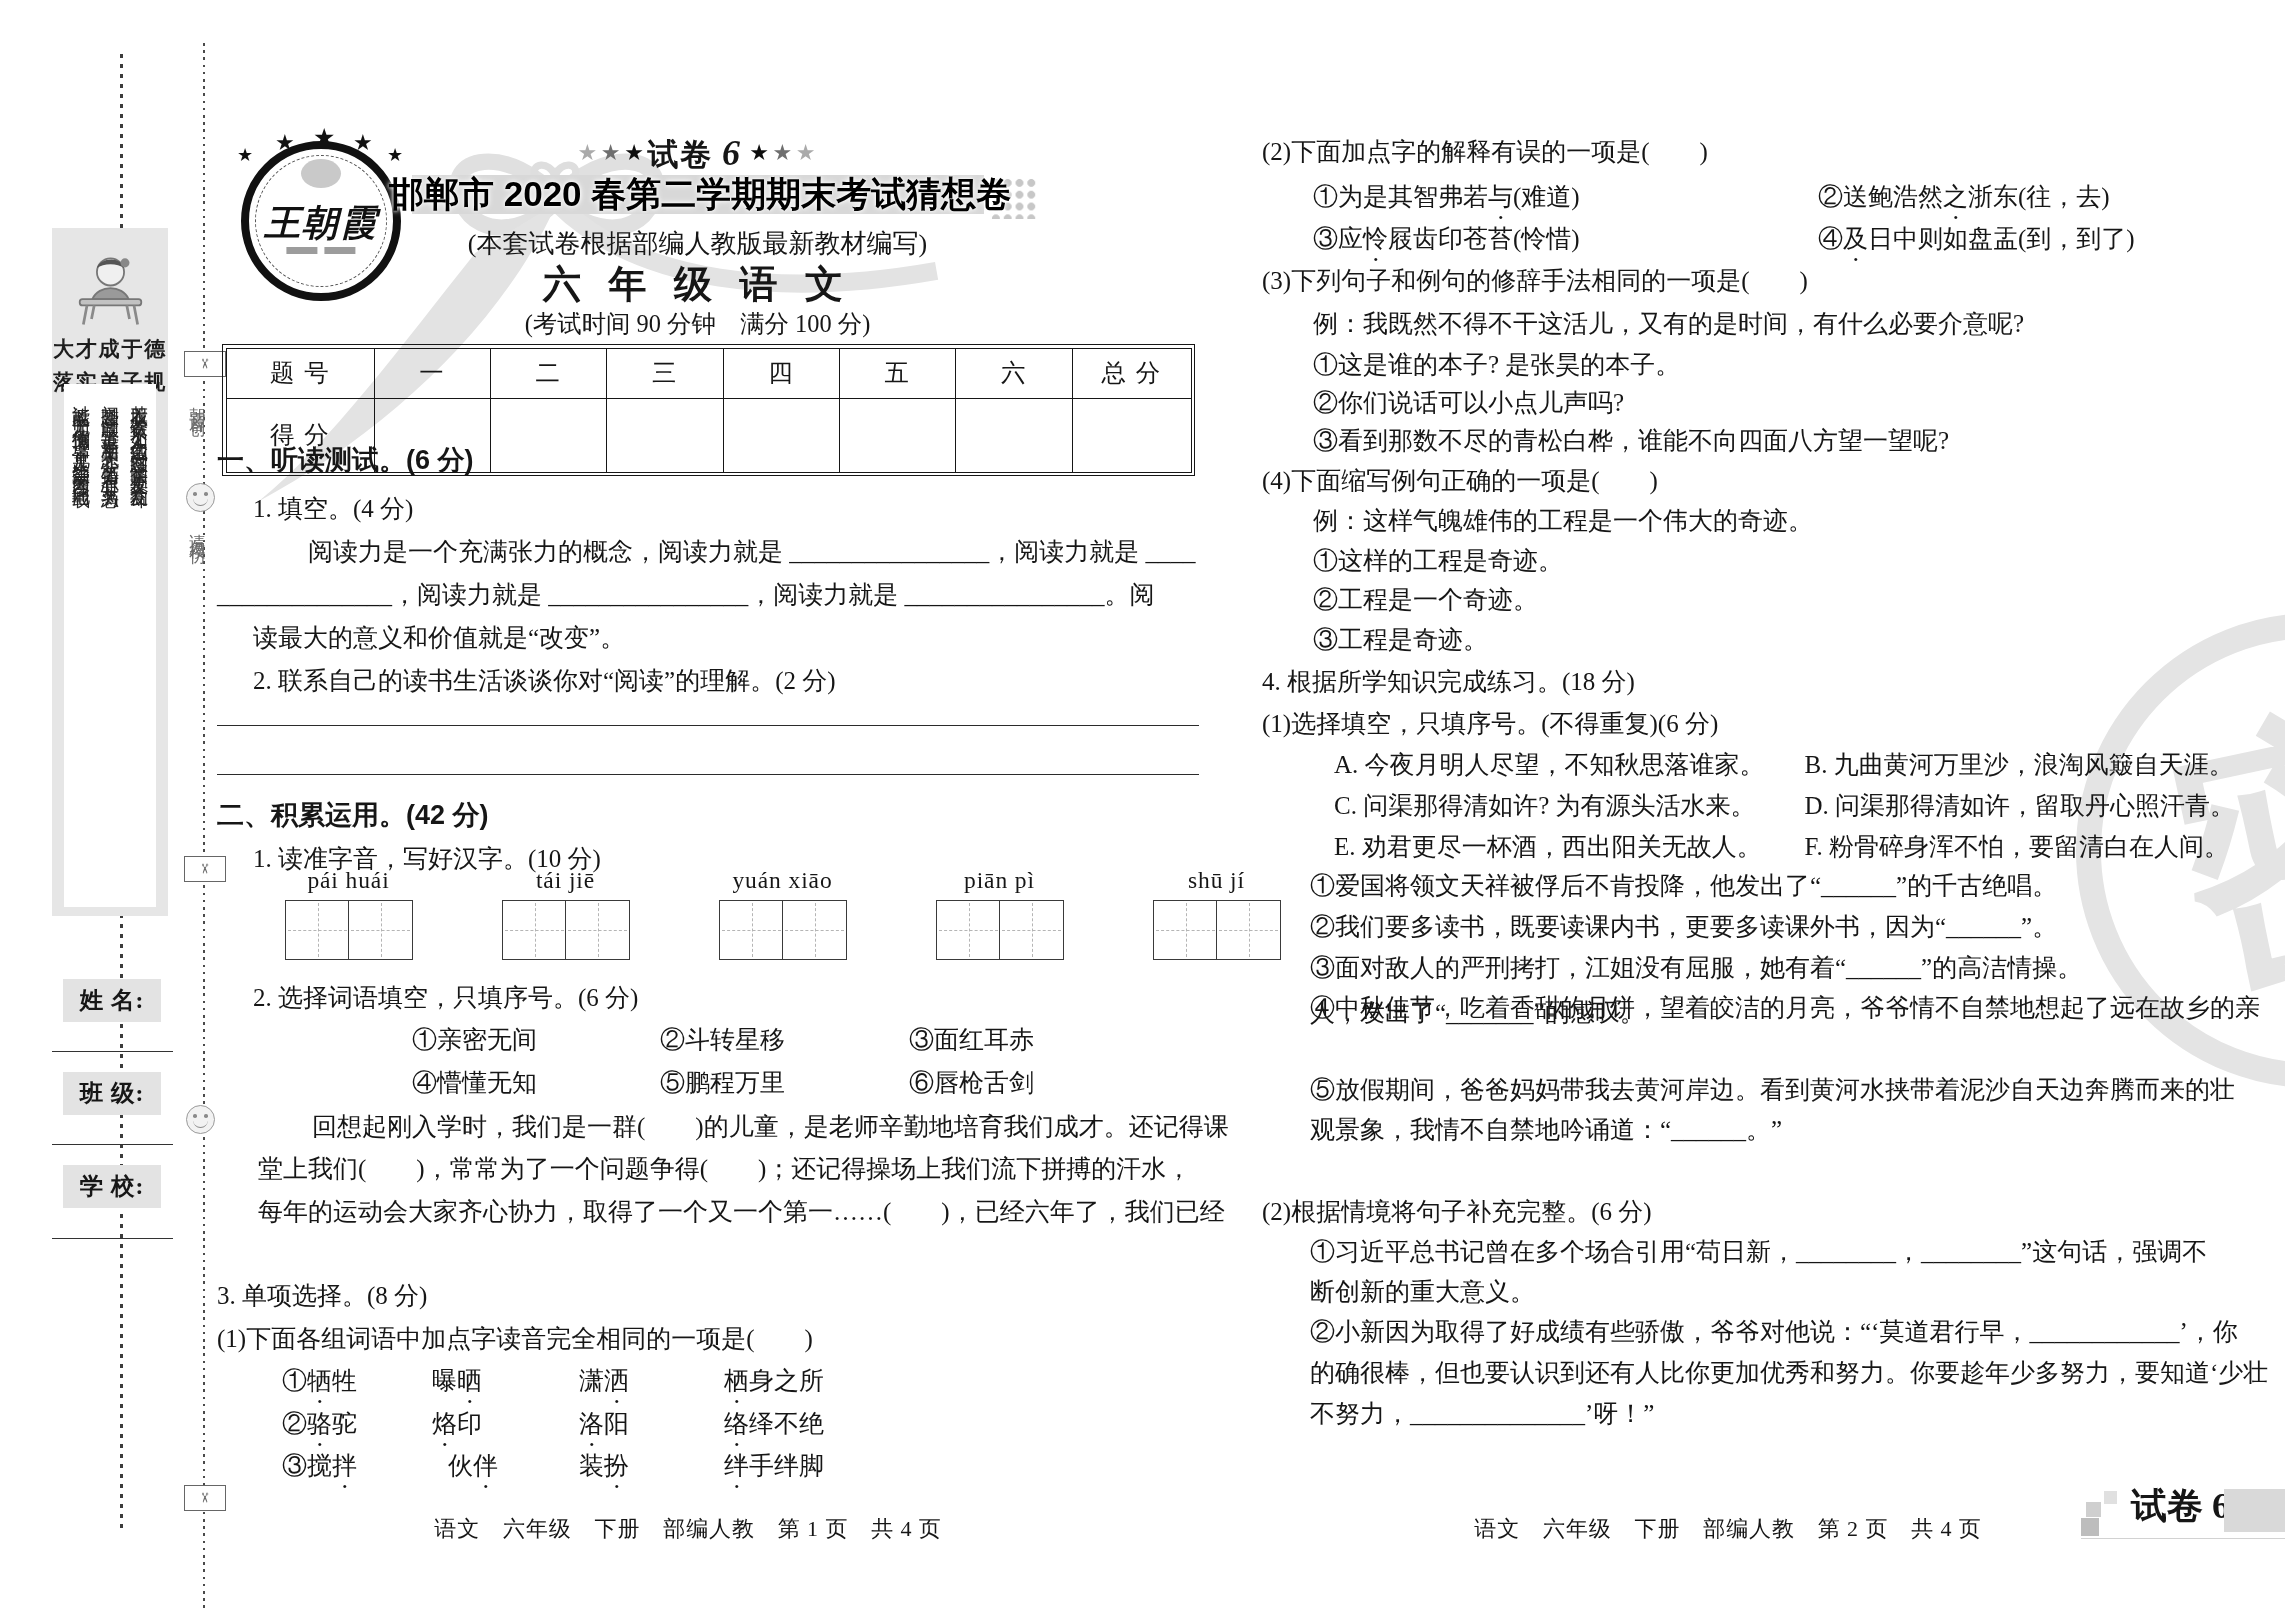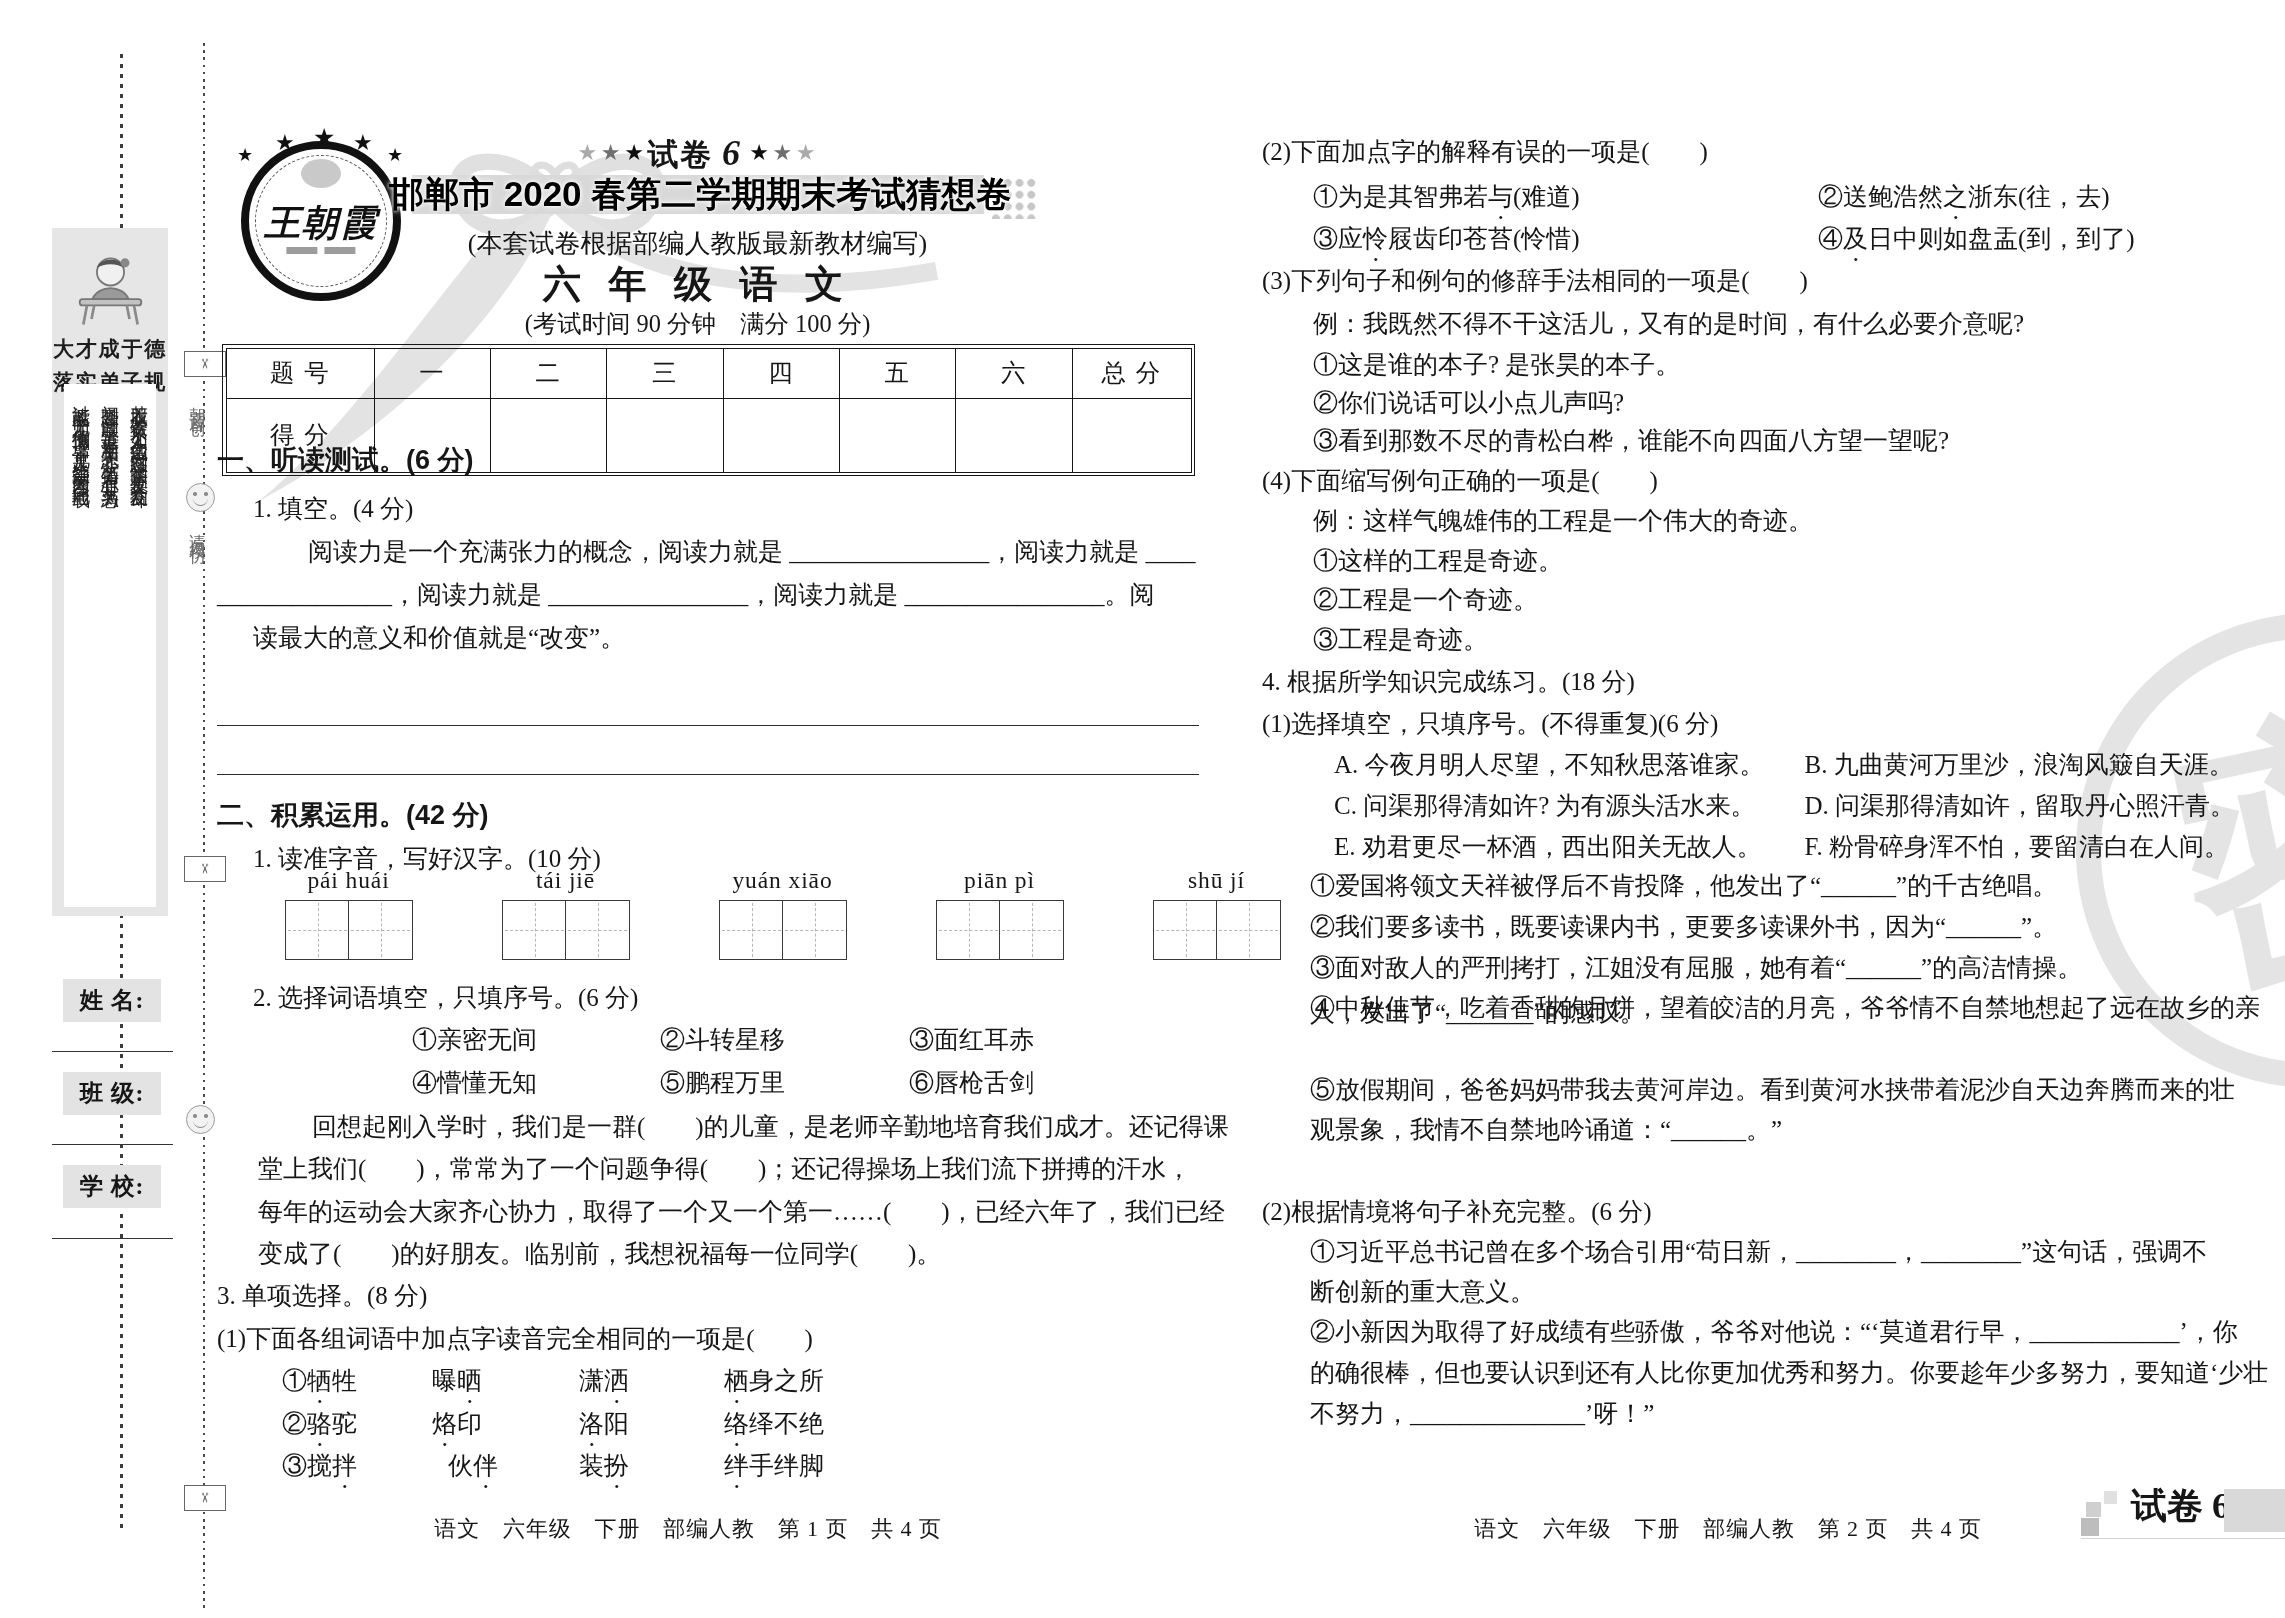--- a/index.html
+++ b/index.html
@@ -241,20 +241,21 @@
       </tr>
     </tbody>
       </table>
   </div>
 
   <div class="ln headline" style="left:217px;top:445px;">一、听读测试。(6 分)</div>
   <div class="ln" style="left:253px;top:493px;">1. 填空。(4 分)</div>
   <div class="ln" style="left:308px;top:536px;">阅读力是一个充满张力的概念，阅读力就是 ________________，阅读力就是 ____</div>
   <div class="ln" style="left:217px;top:579px;">______________，阅读力就是 ________________，阅读力就是 ________________。阅</div>
   <div class="ln" style="left:253px;top:622px;">读最大的意义和价值就是“改变”。</div>
+  <div class="ln" style="left:253px;top:665px;">2. 联系自己的读书生活谈谈你对“阅读”的理解。(2 分)</div>
   <div class="ansline" style="left:217px;top:725px;width:982px;"></div>
   <div class="ansline" style="left:217px;top:774px;width:982px;"></div>
   <div class="ln headline" style="left:217px;top:800px;">二、积累运用。(42 分)</div>
   <div class="ln" style="left:253px;top:843px;">1. 读准字音，写好汉字。(10 分)</div>
 
   <div class="py" style="left:285px;top:867px;">pái  huái</div>
   <div class="py" style="left:502px;top:867px;">tái  jiē</div>
   <div class="py" style="left:719px;top:867px;">yuán  xiāo</div>
   <div class="py" style="left:936px;top:867px;">piān  pì</div>
   <div class="py" style="left:1153px;top:867px;">shū  jí</div>
@@ -283,21 +284,20 @@
   <div class="ln" style="left:253px;top:982px;">2. 选择词语填空，只填序号。(6 分)</div>
   <div class="ln" style="left:412px;top:1024px;">①亲密无间</div>
   <div class="ln" style="left:660px;top:1024px;">②斗转星移</div>
   <div class="ln" style="left:909px;top:1024px;">③面红耳赤</div>
   <div class="ln" style="left:412px;top:1067px;">④懵懂无知</div>
   <div class="ln" style="left:660px;top:1067px;">⑤鹏程万里</div>
   <div class="ln" style="left:909px;top:1067px;">⑥唇枪舌剑</div>
   <div class="ln" style="left:312px;top:1111px;">回想起刚入学时，我们是一群(　　)的儿童，是老师辛勤地培育我们成才。还记得课</div>
   <div class="ln" style="left:258px;top:1153px;">堂上我们(　　)，常常为了一个问题争得(　　)；还记得操场上我们流下拼搏的汗水，</div>
   <div class="ln" style="left:258px;top:1196px;">每年的运动会大家齐心协力，取得了一个又一个第一……(　　)，已经六年了，我们已经</div>
-  <div class="ln" style="left:258px;top:1238px;">变成了(　　)的好朋友。临别前，我想祝福每一位同学(　　)。</div>
   <div class="ln" style="left:217px;top:1280px;">3. 单项选择。(8 分)</div>
   <div class="ln" style="left:217px;top:1323px;">(1)下面各组词语中加点字读音完全相同的一项是(　　)</div>
 
   <div class="wordrow" style="left:0;top:1364px;">
     <span class="w" style="left:282px;"><span>①</span><span></span><span class="emph">牺</span><span>牲</span></span>
     <span class="w" style="left:432px;"><span>曝</span><span class="emph">晒</span><span></span></span>
     <span class="w" style="left:579px;"><span>潇</span><span class="emph">洒</span><span></span></span>
     <span class="w" style="left:724px;"><span></span><span class="emph">栖</span><span>身之所</span></span>
   </div>
   <div class="wordrow" style="left:0;top:1407px;">

